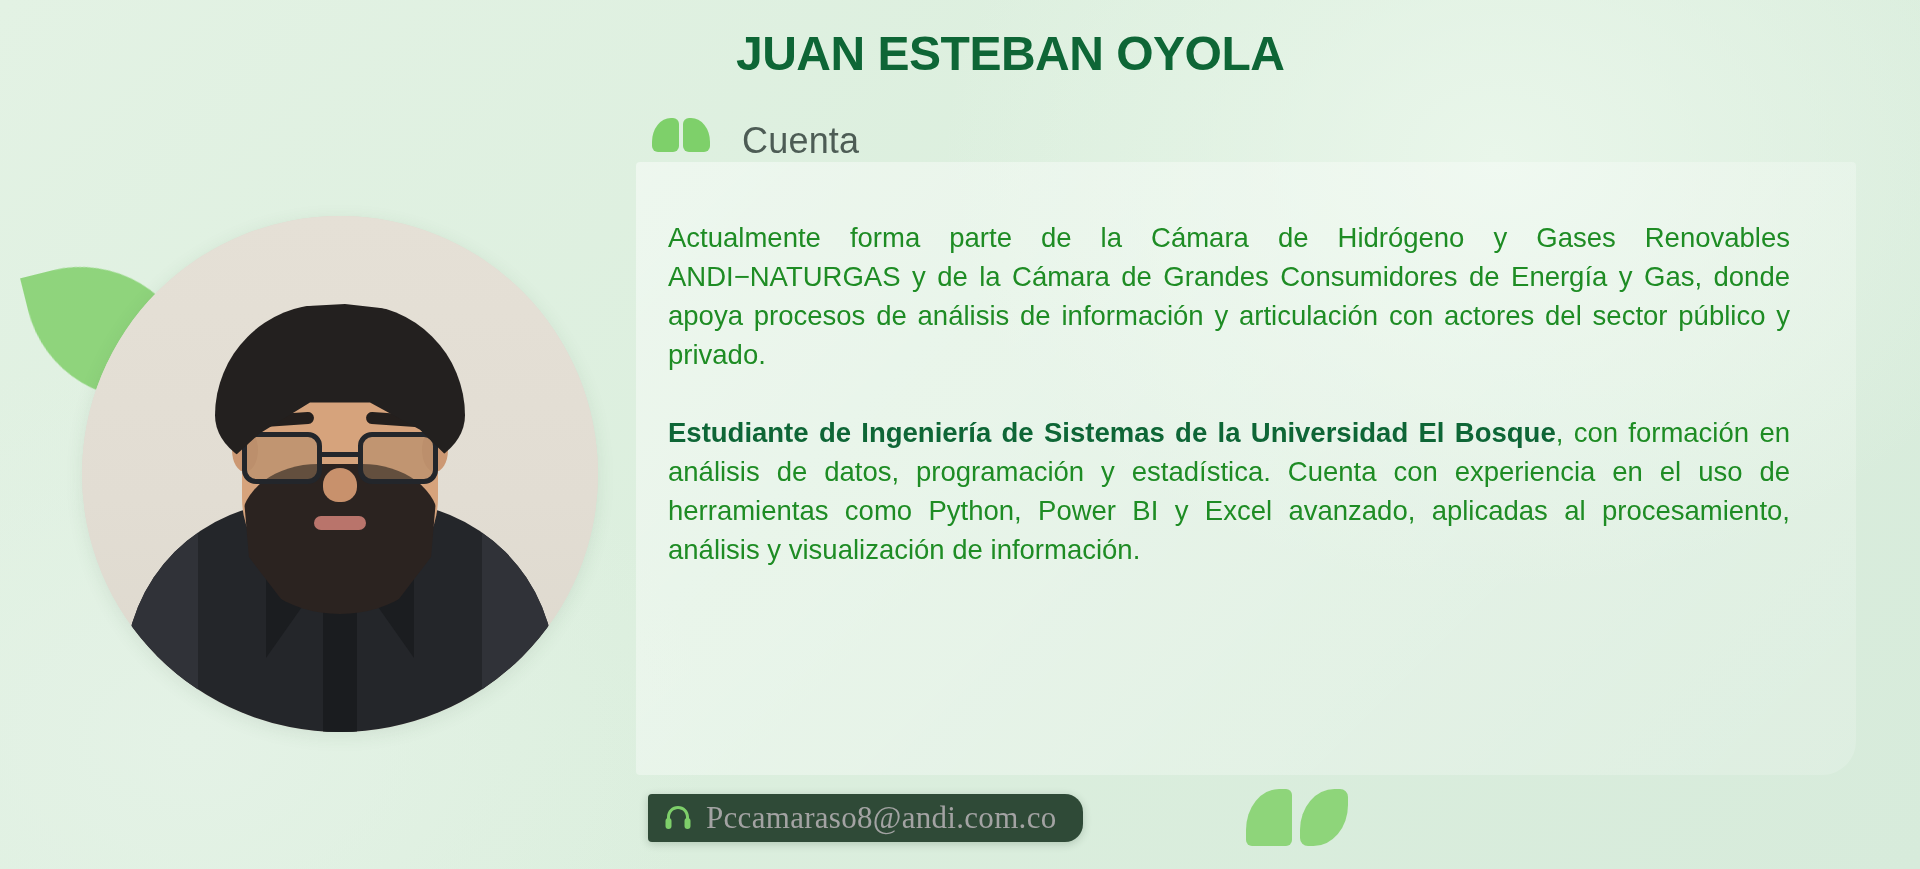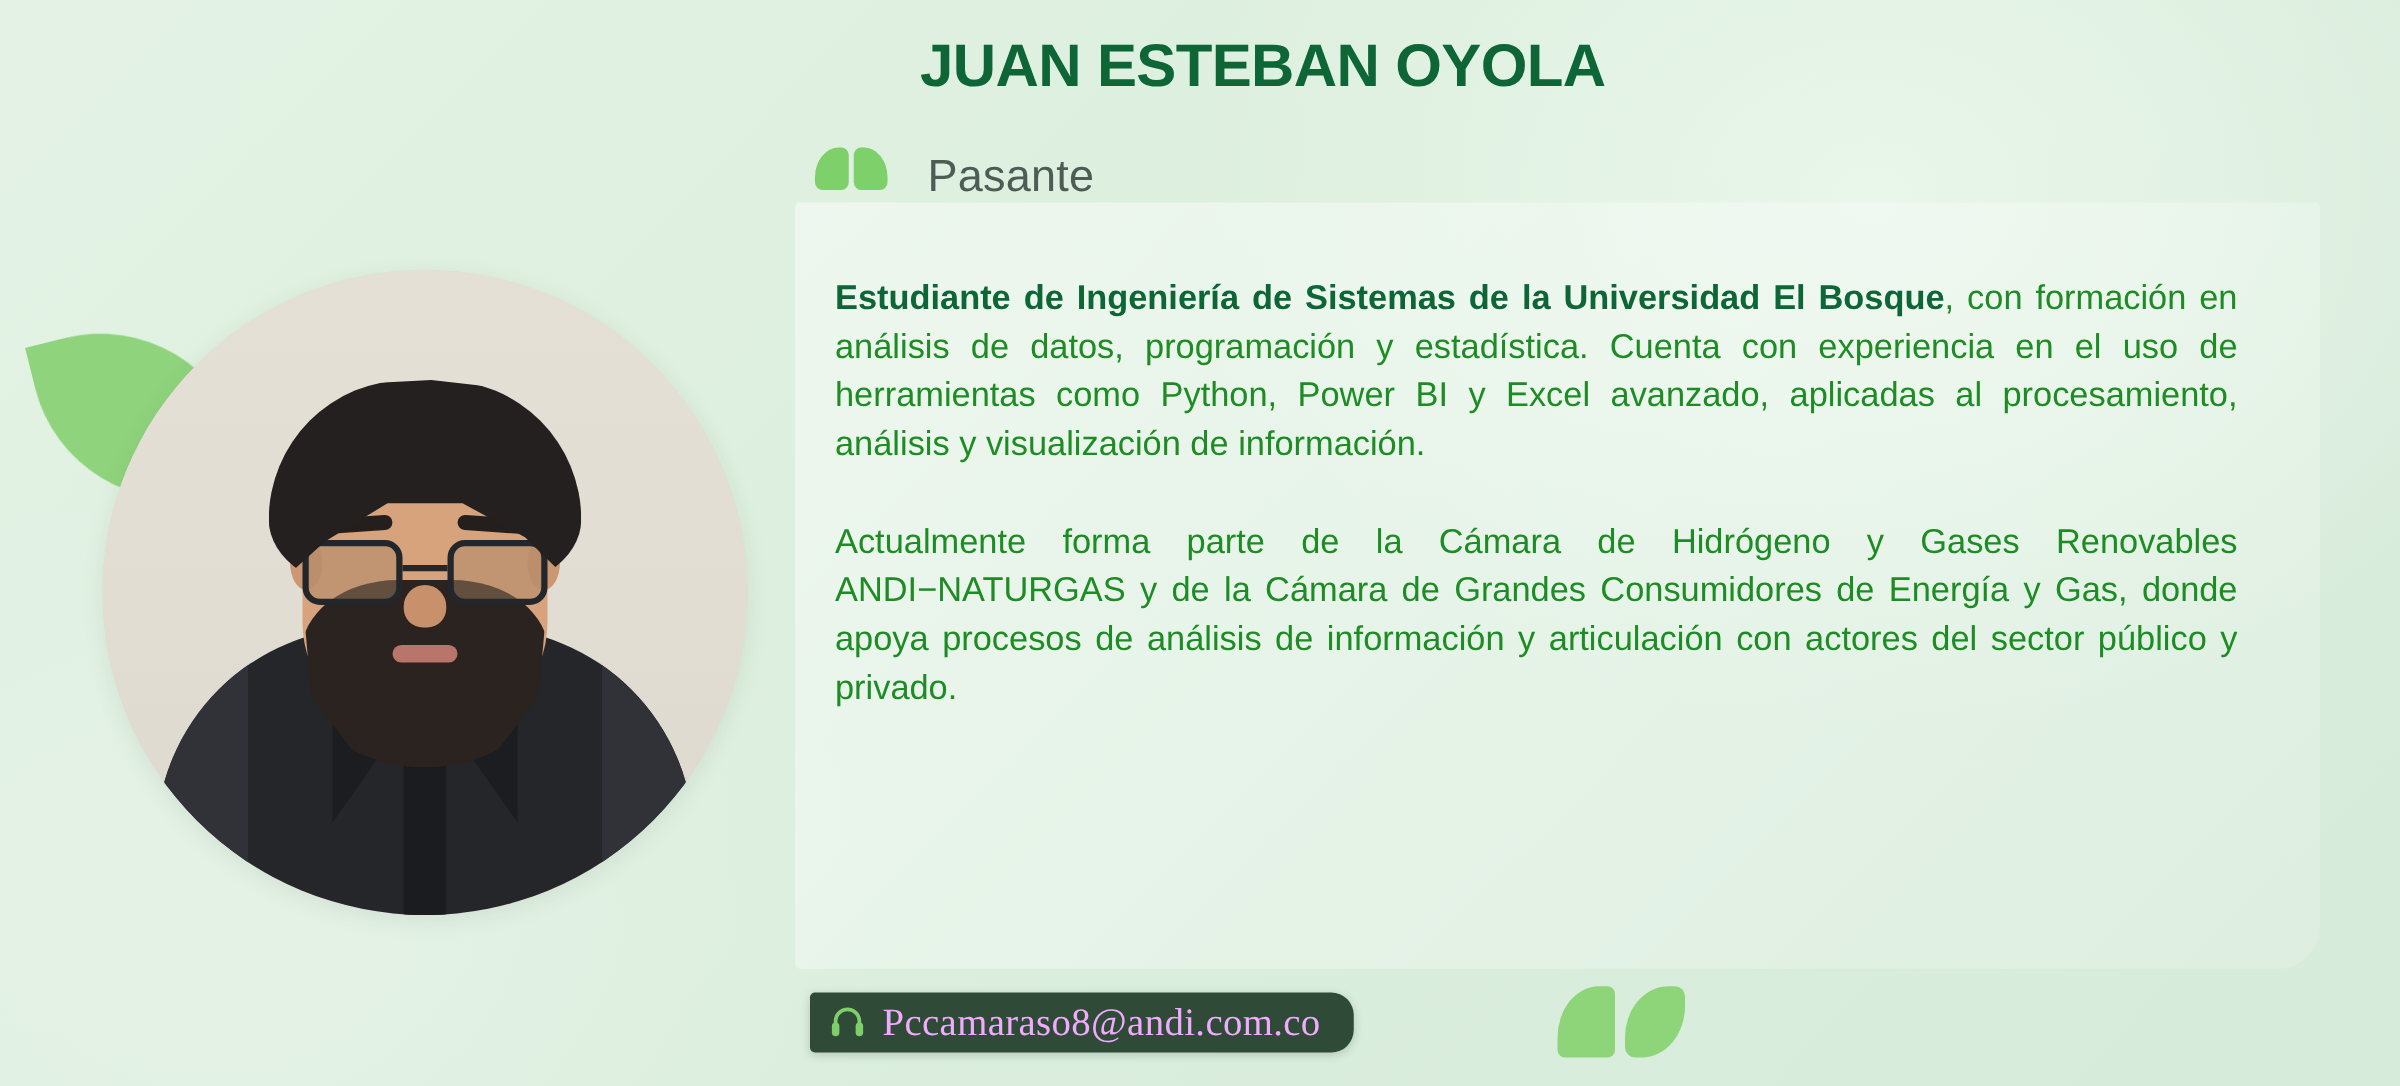--- a/index.html
+++ b/index.html
@@ -336,21 +336,21 @@
   }
   .email-pill .headset {
     width: 28px;
     height: 26px;
     flex: 0 0 auto;
     display: block;
   }
   .email-pill .addr {
     font-family: "Liberation Serif", serif;
     font-size: 31px;
-    color: #f0abfc;
+    color: #a3a3a3;
     letter-spacing: .3px;
     white-space: nowrap;
   }
 </style>
 </head>
 <body>
 
 <div class="card">
 
   <div class="leaf-bg"></div>
@@ -381,25 +381,25 @@
     </div>
   </div>
 
   <div class="name">JUAN ESTEBAN OYOLA</div>
 
   <div class="logo-mark">
     <div class="half l"></div>
     <div class="half r"></div>
   </div>
 
-  <div class="role">Pasante</div>
+  <div class="role">Cuenta</div>
 
   <div class="bio">
+    <p>Actualmente forma parte de la Cámara de Hidrógeno y Gases Renovables ANDI−NATURGAS y de la Cámara de Grandes Consumidores de Energía y Gas, donde apoya procesos de análisis de información y articulación con actores del sector público y privado.</p>
     <p><span class="lead">Estudiante de Ingeniería de Sistemas de la Universidad El Bosque</span><span>, con formación en análisis de datos, programación y estadística. Cuenta con experiencia en el uso de herramientas como Python, Power BI y Excel avanzado, aplicadas al procesamiento, análisis y visualización de información.</span></p>
-    <p>Actualmente forma parte de la Cámara de Hidrógeno y Gases Renovables ANDI−NATURGAS y de la Cámara de Grandes Consumidores de Energía y Gas, donde apoya procesos de análisis de información y articulación con actores del sector público y privado.</p>
   </div>
 
   <div class="email-pill">
     <svg class="headset" viewBox="0 0 28 26">
       <path d="M14 1C7.9 1 3 5.9 3 12v4h3v-4c0-4.4 3.6-8 8-8s8 3.6 8 8v4h3v-4c0-6.1-4.9-11-11-11z" fill="#7ecf6a"></path>
       <rect x="1.5" y="13" width="6" height="11" rx="3" fill="#7ecf6a"></rect>
       <rect x="20.5" y="13" width="6" height="11" rx="3" fill="#7ecf6a"></rect>
     </svg>
     <span class="addr">Pccamaraso8@andi.com.co</span>
   </div>

